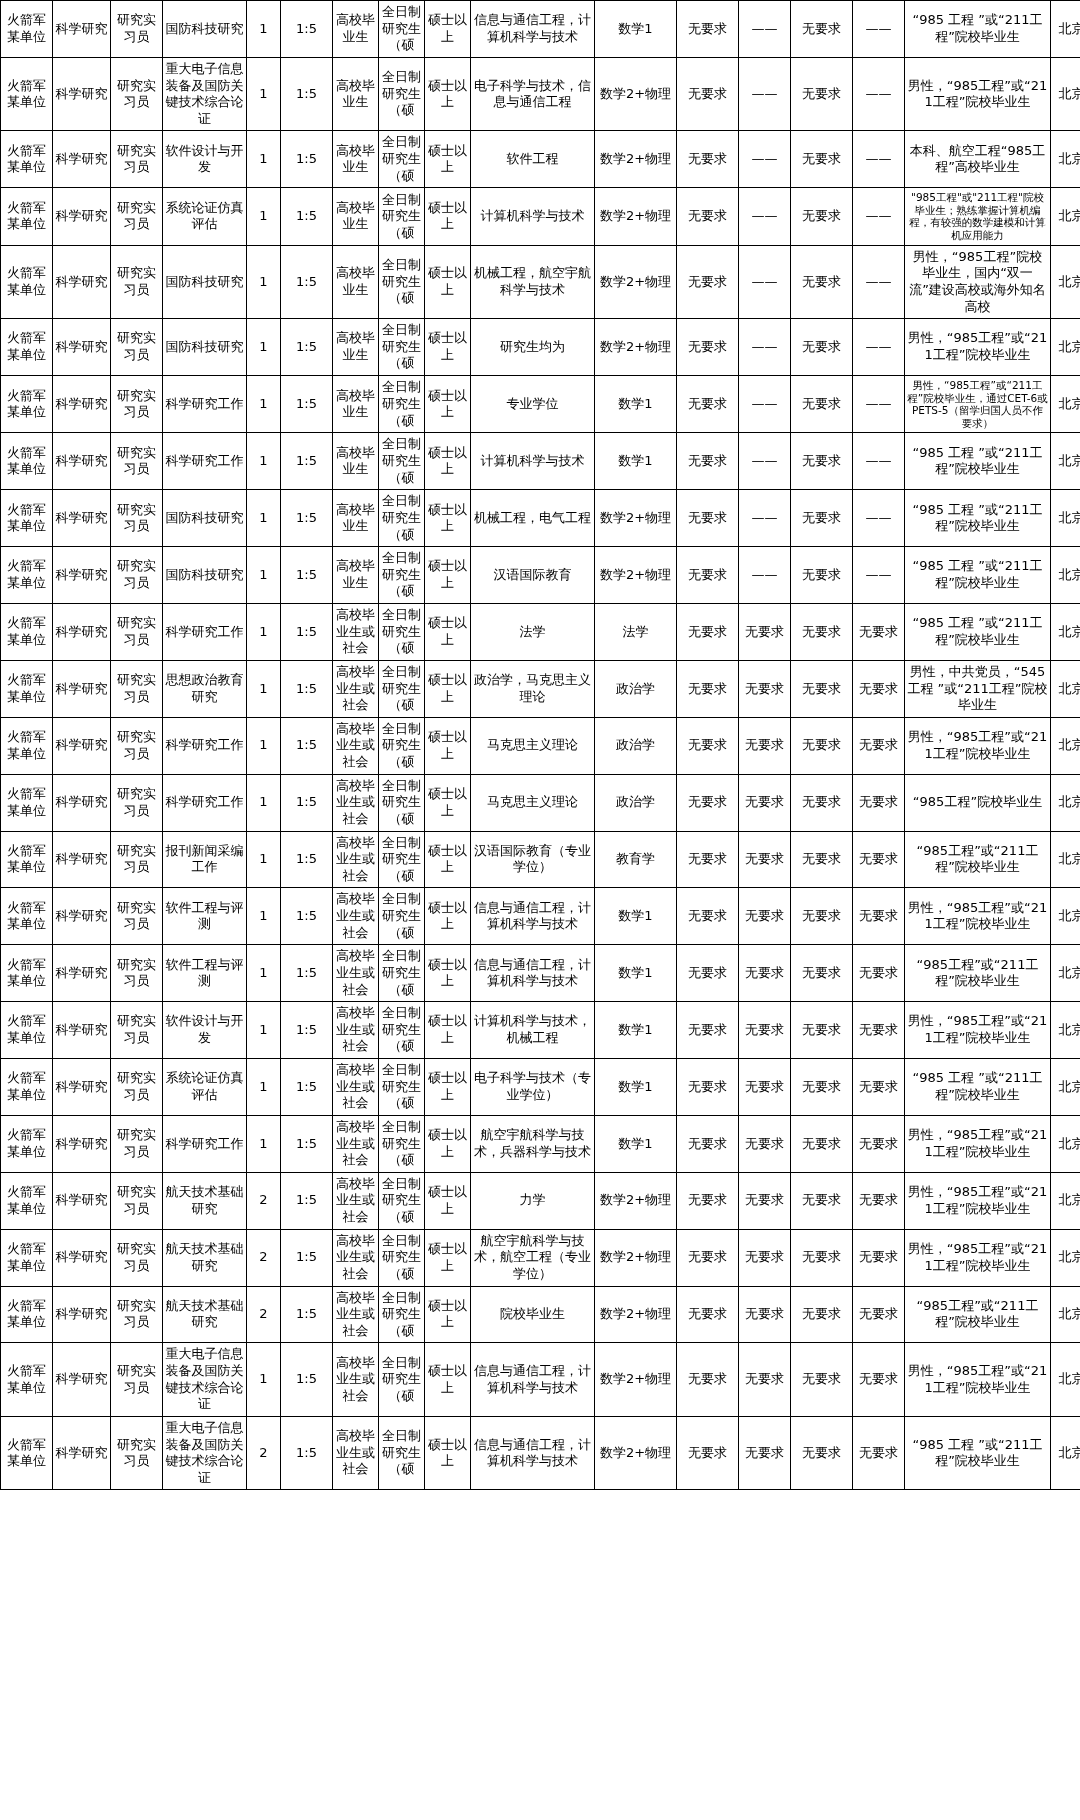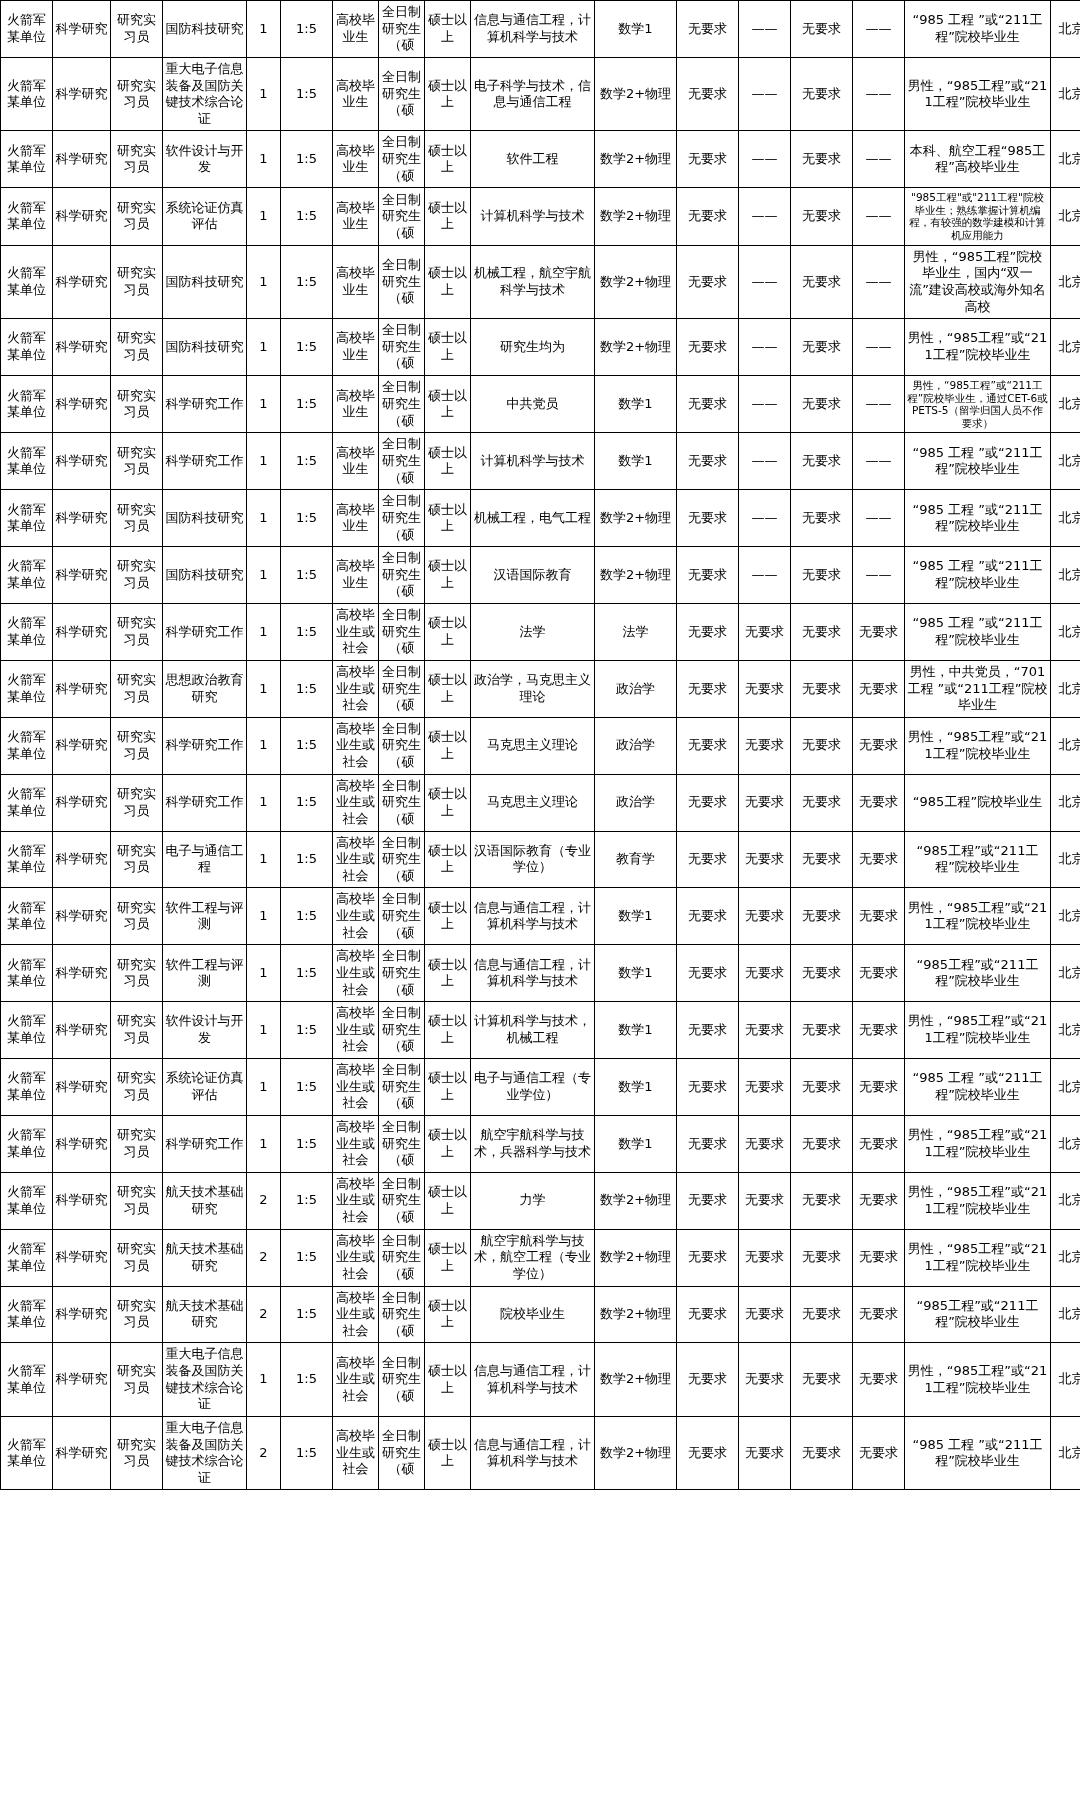--- a/index.html
+++ b/index.html
@@ -189,21 +189,21 @@
       <tr>
         <td class="unit">火箭军某单位</td>
         <td class="unit">科学研究</td>
         <td class="unit">研究实习员</td>
         <td class="major">科学研究工作</td>
         <td class="num">1</td>
         <td class="ratio">1:5</td>
         <td class="unit">高校毕业生</td>
         <td class="unit">全日制研究生（硕</td>
         <td class="unit">硕士以上</td>
-        <td class="major">中共党员</td>
+        <td class="major">专业学位</td>
         <td class="major">数学1</td>
         <td class="req">无要求</td>
         <td class="req">——</td>
         <td class="req">无要求</td>
         <td class="req">——</td>
         <td class="req small">男性，“985工程”或“211工程”院校毕业生，通过CET-6或PETS-5（留学归国人员不作要求）</td>
         <td class="unit">北京</td>
       </tr>
       <tr>
         <td class="unit">火箭军某单位</td>
@@ -290,21 +290,21 @@
         <td class="ratio">1:5</td>
         <td class="unit">高校毕业生或社会</td>
         <td class="unit">全日制研究生（硕</td>
         <td class="unit">硕士以上</td>
         <td class="major">政治学，马克思主义理论</td>
         <td class="major">政治学</td>
         <td class="req">无要求</td>
         <td class="req">无要求</td>
         <td class="req">无要求</td>
         <td class="req">无要求</td>
-        <td class="req">男性，中共党员，“701 工程 ”或“211工程”院校毕业生</td>
+        <td class="req">男性，中共党员，“545 工程 ”或“211工程”院校毕业生</td>
         <td class="unit">北京</td>
       </tr>
       <tr>
         <td class="unit">火箭军某单位</td>
         <td class="unit">科学研究</td>
         <td class="unit">研究实习员</td>
         <td class="major">科学研究工作</td>
         <td class="num">1</td>
         <td class="ratio">1:5</td>
         <td class="unit">高校毕业生或社会</td>
@@ -335,21 +335,21 @@
         <td class="req">无要求</td>
         <td class="req">无要求</td>
         <td class="req">无要求</td>
         <td class="req">“985工程”院校毕业生</td>
         <td class="unit">北京</td>
       </tr>
       <tr>
         <td class="unit">火箭军某单位</td>
         <td class="unit">科学研究</td>
         <td class="unit">研究实习员</td>
-        <td class="major">电子与通信工程</td>
+        <td class="major">报刊新闻采编工作</td>
         <td class="num">1</td>
         <td class="ratio">1:5</td>
         <td class="unit">高校毕业生或社会</td>
         <td class="unit">全日制研究生（硕</td>
         <td class="unit">硕士以上</td>
         <td class="major">汉语国际教育（专业学位）</td>
         <td class="major">教育学</td>
         <td class="req">无要求</td>
         <td class="req">无要求</td>
         <td class="req">无要求</td>
@@ -417,21 +417,21 @@
       <tr>
         <td class="unit">火箭军某单位</td>
         <td class="unit">科学研究</td>
         <td class="unit">研究实习员</td>
         <td class="major">系统论证仿真评估</td>
         <td class="num">1</td>
         <td class="ratio">1:5</td>
         <td class="unit">高校毕业生或社会</td>
         <td class="unit">全日制研究生（硕</td>
         <td class="unit">硕士以上</td>
-        <td class="major">电子与通信工程（专业学位）</td>
+        <td class="major">电子科学与技术（专业学位）</td>
         <td class="major">数学1</td>
         <td class="req">无要求</td>
         <td class="req">无要求</td>
         <td class="req">无要求</td>
         <td class="req">无要求</td>
         <td class="req">“985 工程 ”或“211工程”院校毕业生</td>
         <td class="unit">北京</td>
       </tr>
       <tr>
         <td class="unit">火箭军某单位</td>

